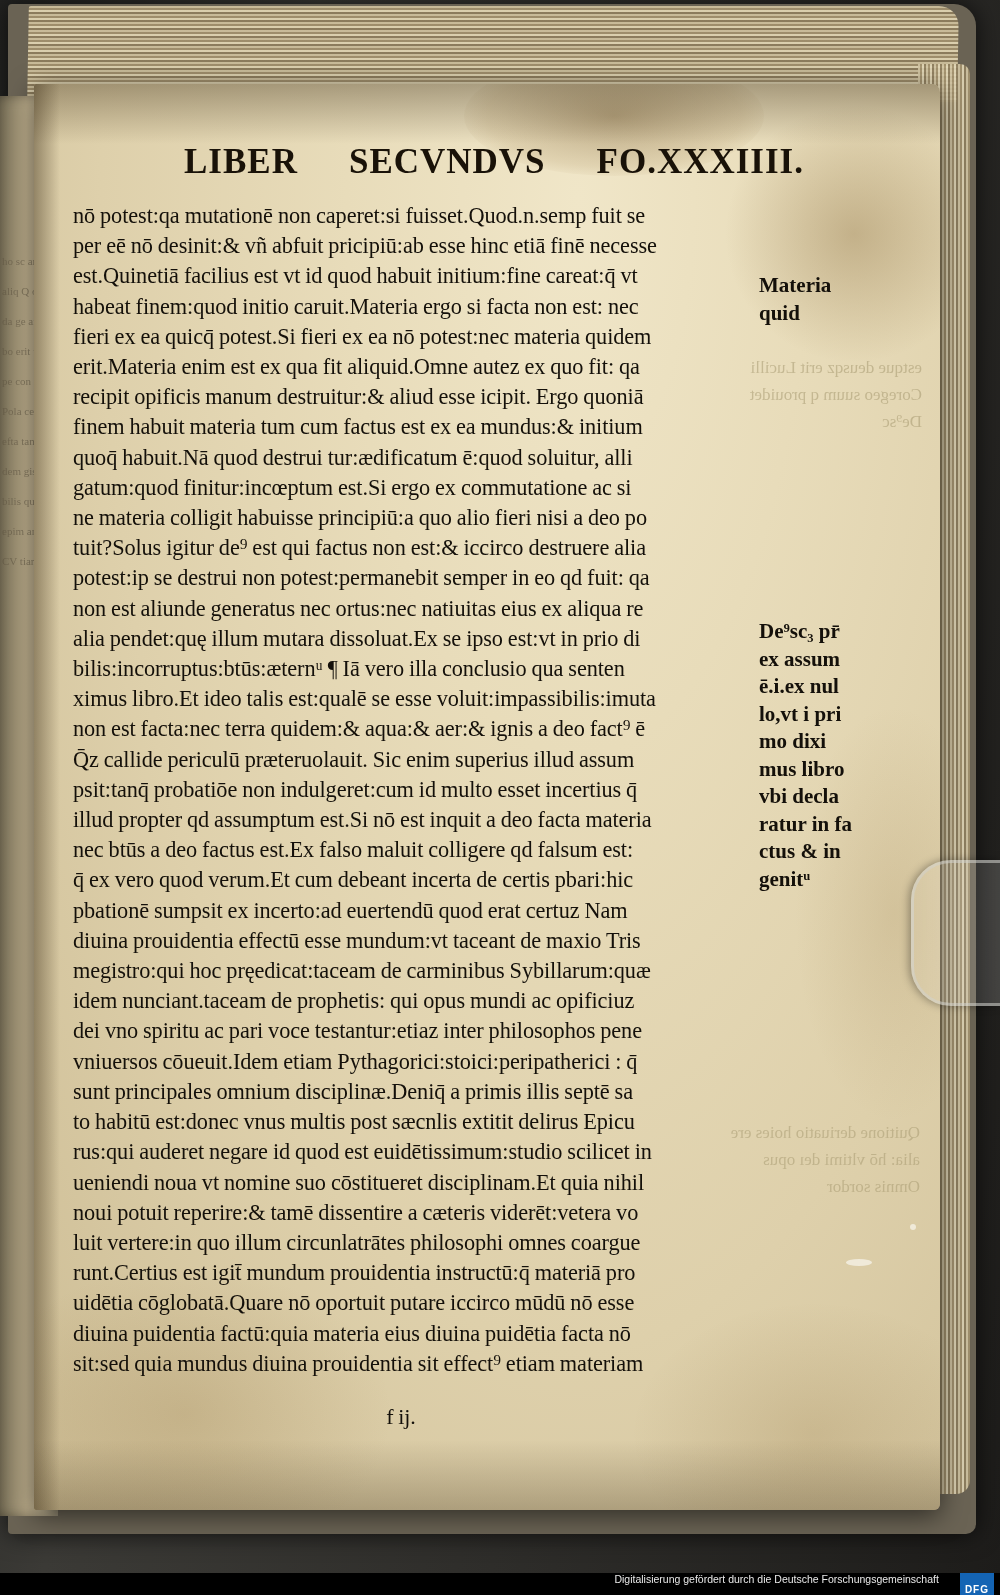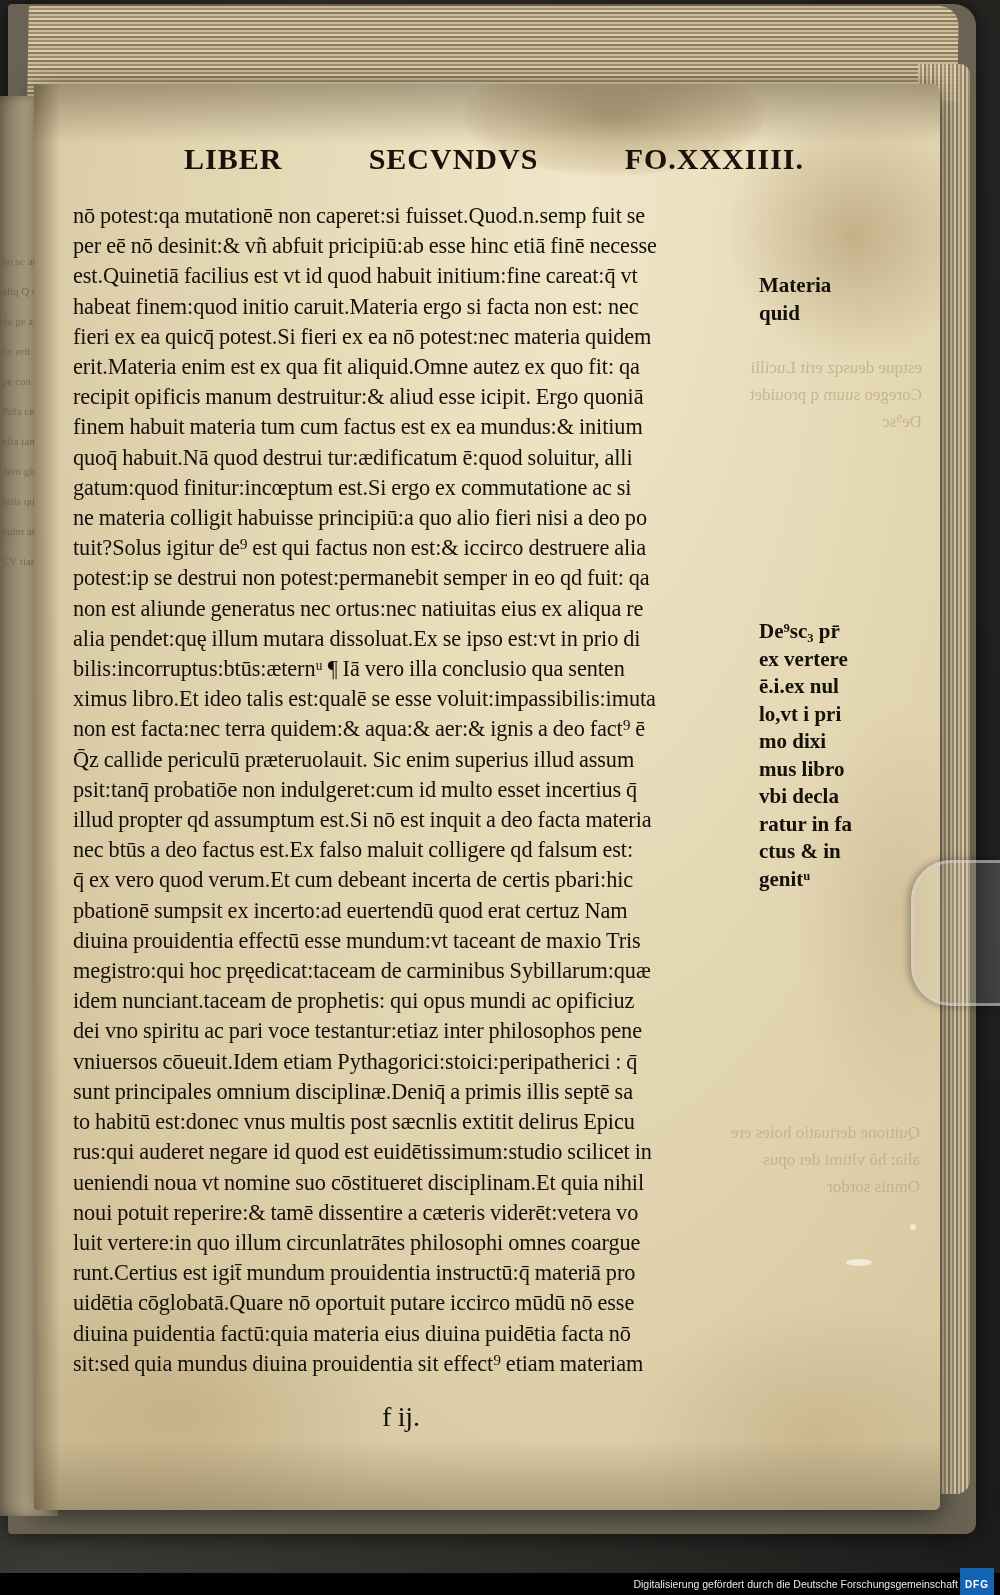--- a/index.html
+++ b/index.html
@@ -164,21 +164,21 @@
   
   .running-head {
     position: absolute;
     left: 150px;
     top: 58px;
     width: 620px;
     display: flex;
     justify-content: space-between;
     align-items: baseline;
     color: #191208;
-    font-size: 30px;
+    font-size: 35px;
     letter-spacing: 1px;
     font-family: "Liberation Serif", serif;
     font-weight: 600;
   }
   .running-head span { white-space: nowrap; }
 
   
   .textblock {
     position: absolute;
     left: 22px;
@@ -211,21 +211,21 @@
   .marginalia div { white-space: nowrap; }
 
   
   .signature {
     position: absolute;
     left: 0;
     top: 1218px;
     width: 690px;
     text-align: center;
     color: #14100a;
-    font-size: 28px;
+    font-size: 22px;
     font-family: "Liberation Serif", serif;
   }
 
   
   .clip {
     position: absolute;
     right: 0px;
     top: 860px;
     width: 86px;
     height: 140px;
@@ -249,25 +249,24 @@
     position: absolute;
     left: 0;
     bottom: 0;
     width: 1000px;
     height: 22px;
     background: #000;
     color: #e9e9e9;
     font-size: 10.5px;
     font-family: "Liberation Sans", sans-serif;
     display: flex;
-    align-items: center;
     justify-content: flex-end;
     padding-right: 6px;
     box-sizing: border-box;
-    gap: 2px;
+    gap: 21px;
   }
   .dfg-badge {
     background: #1464b4;
     color: #fff;
     font-weight: bold;
     font-size: 10px;
     padding: 11px 5px;
     letter-spacing: 1px;
   }
 </style>
@@ -352,21 +351,21 @@
         </p>
       <div class="signature">f ij.</div>
     </div>
 
     <div class="marginalia m1">
         <div>Materia</div>
         <div>quid</div>
       </div>
     <div class="marginalia m2">
         <div>De⁹sc₃ pr̄</div>
-        <div>ex vertere</div>
+        <div>ex assum</div>
         <div>ē.i.ex nul</div>
         <div>lo,vt i pri</div>
         <div>mo dixi</div>
         <div>mus libro</div>
         <div>vbi decla</div>
         <div>ratur in fa</div>
         <div>ctus &amp; in</div>
         <div>genitᵘ</div>
       </div>
 

